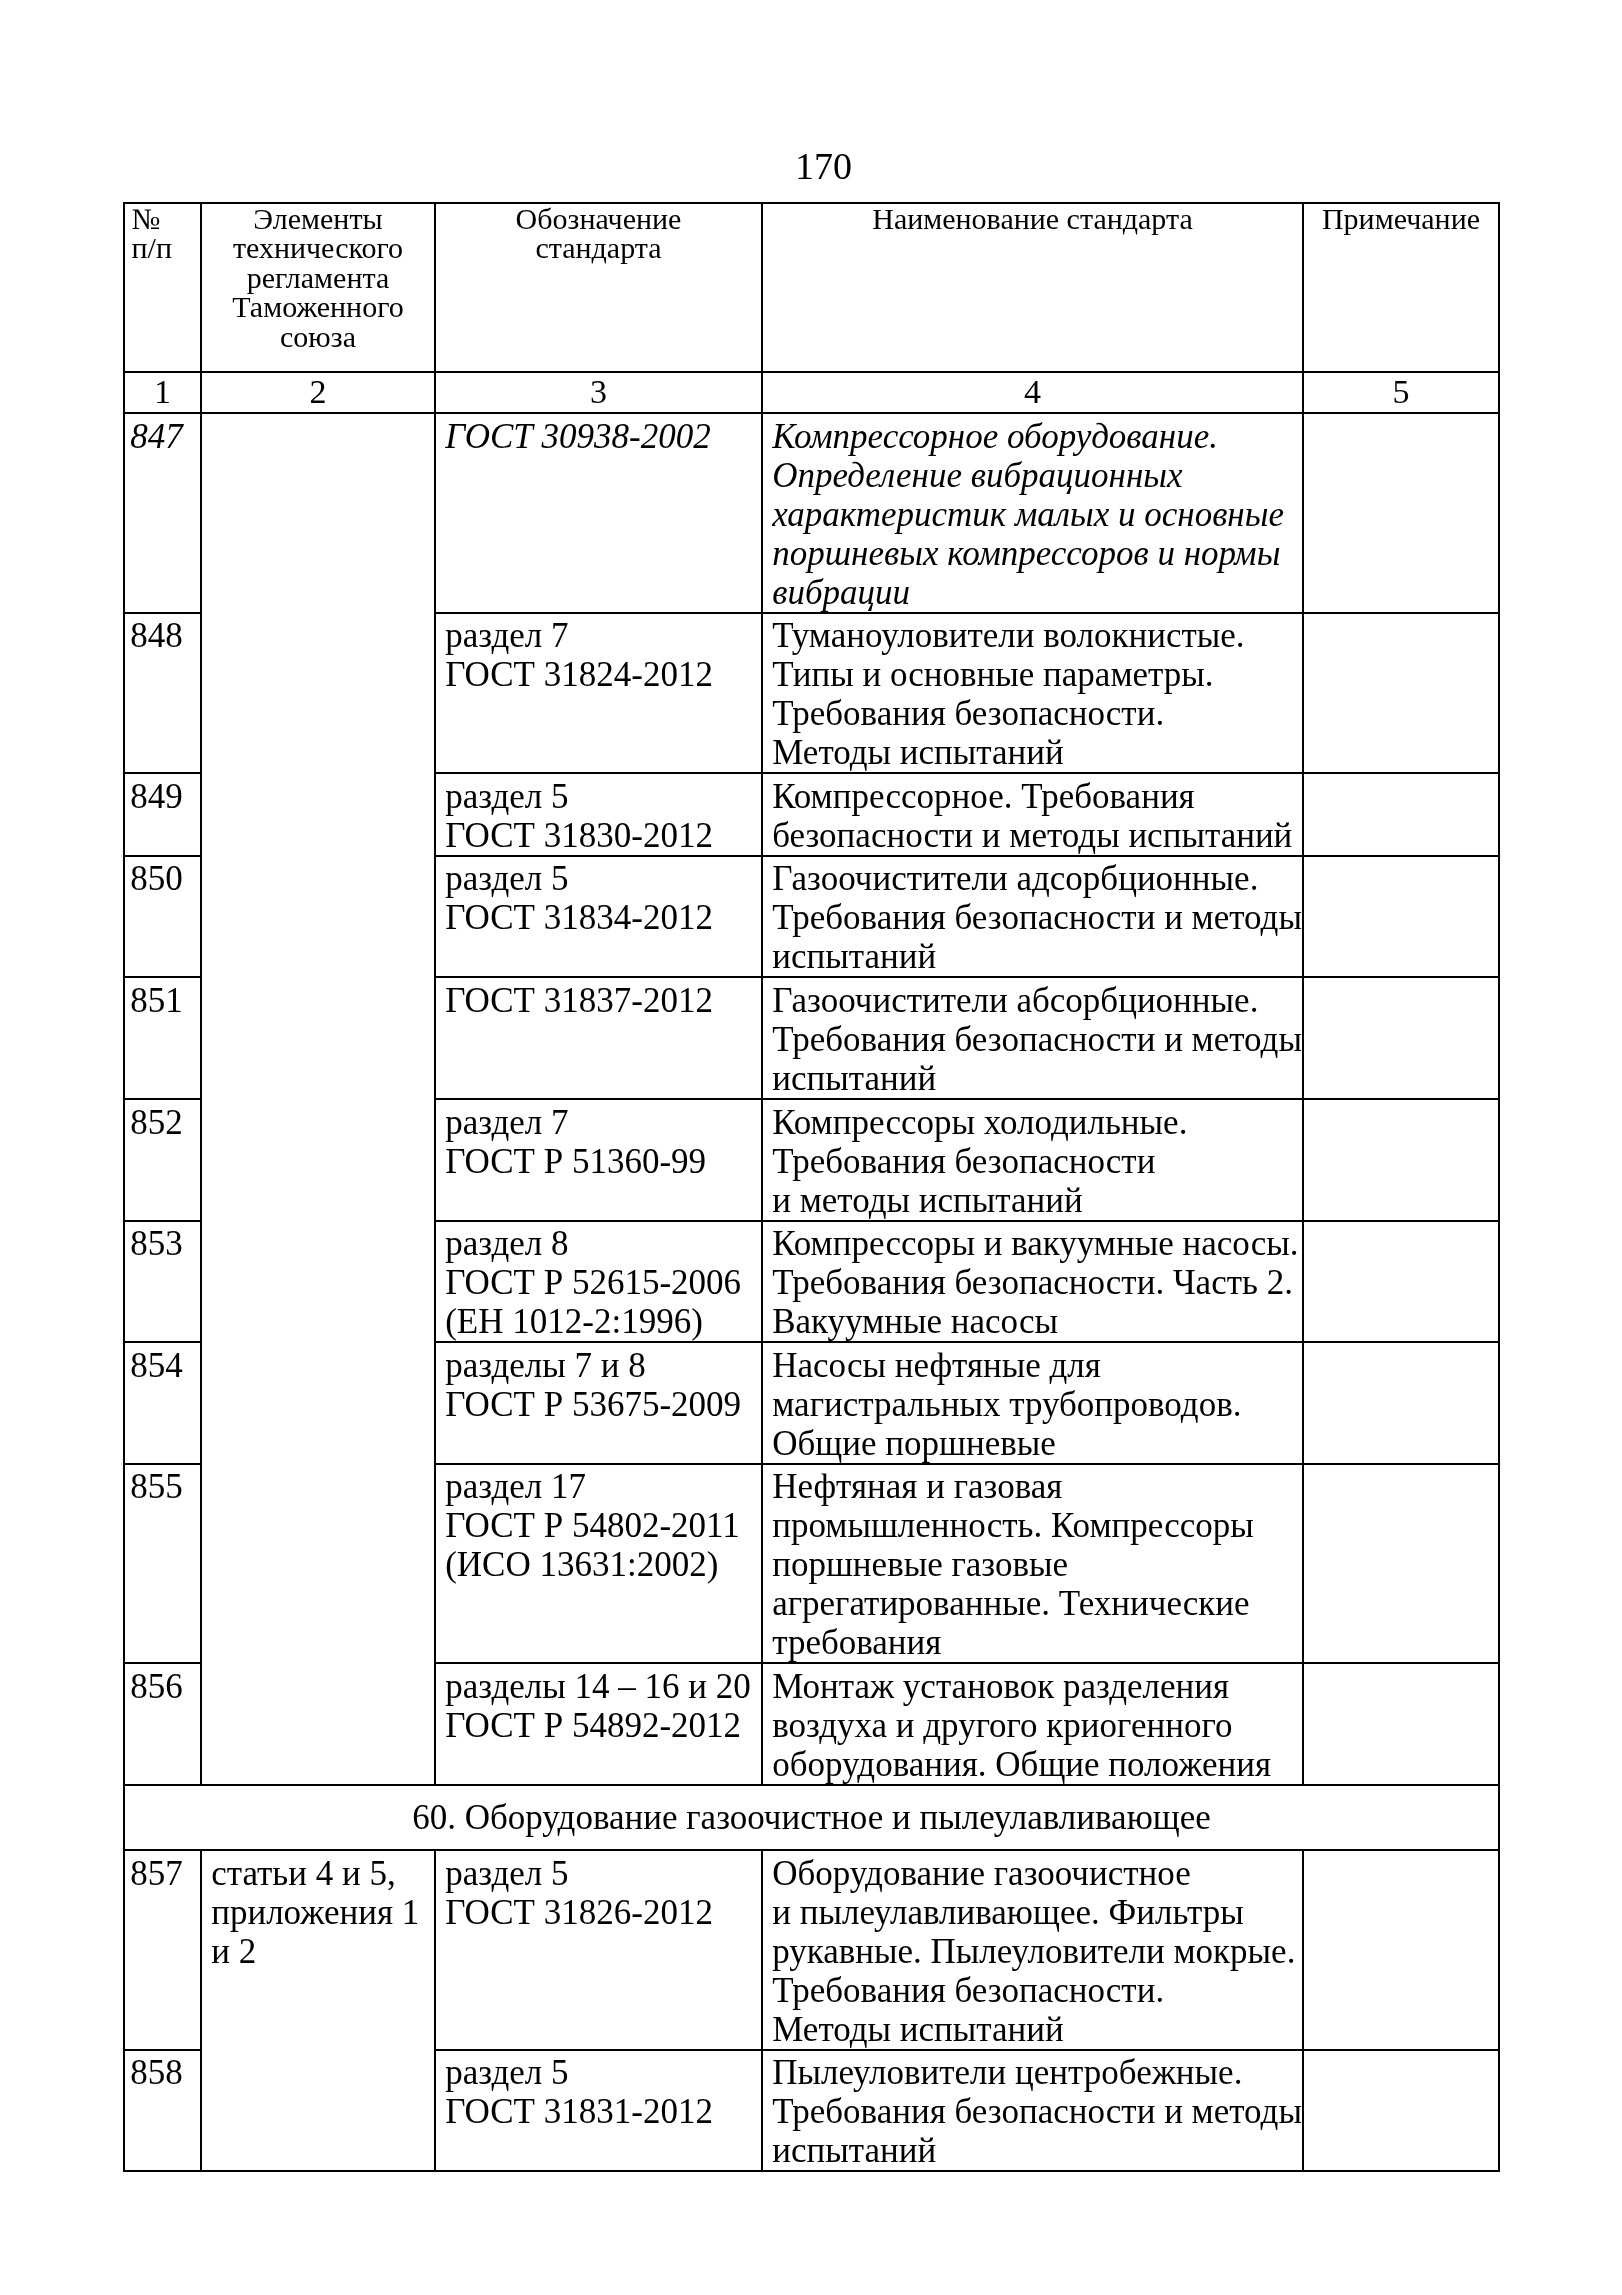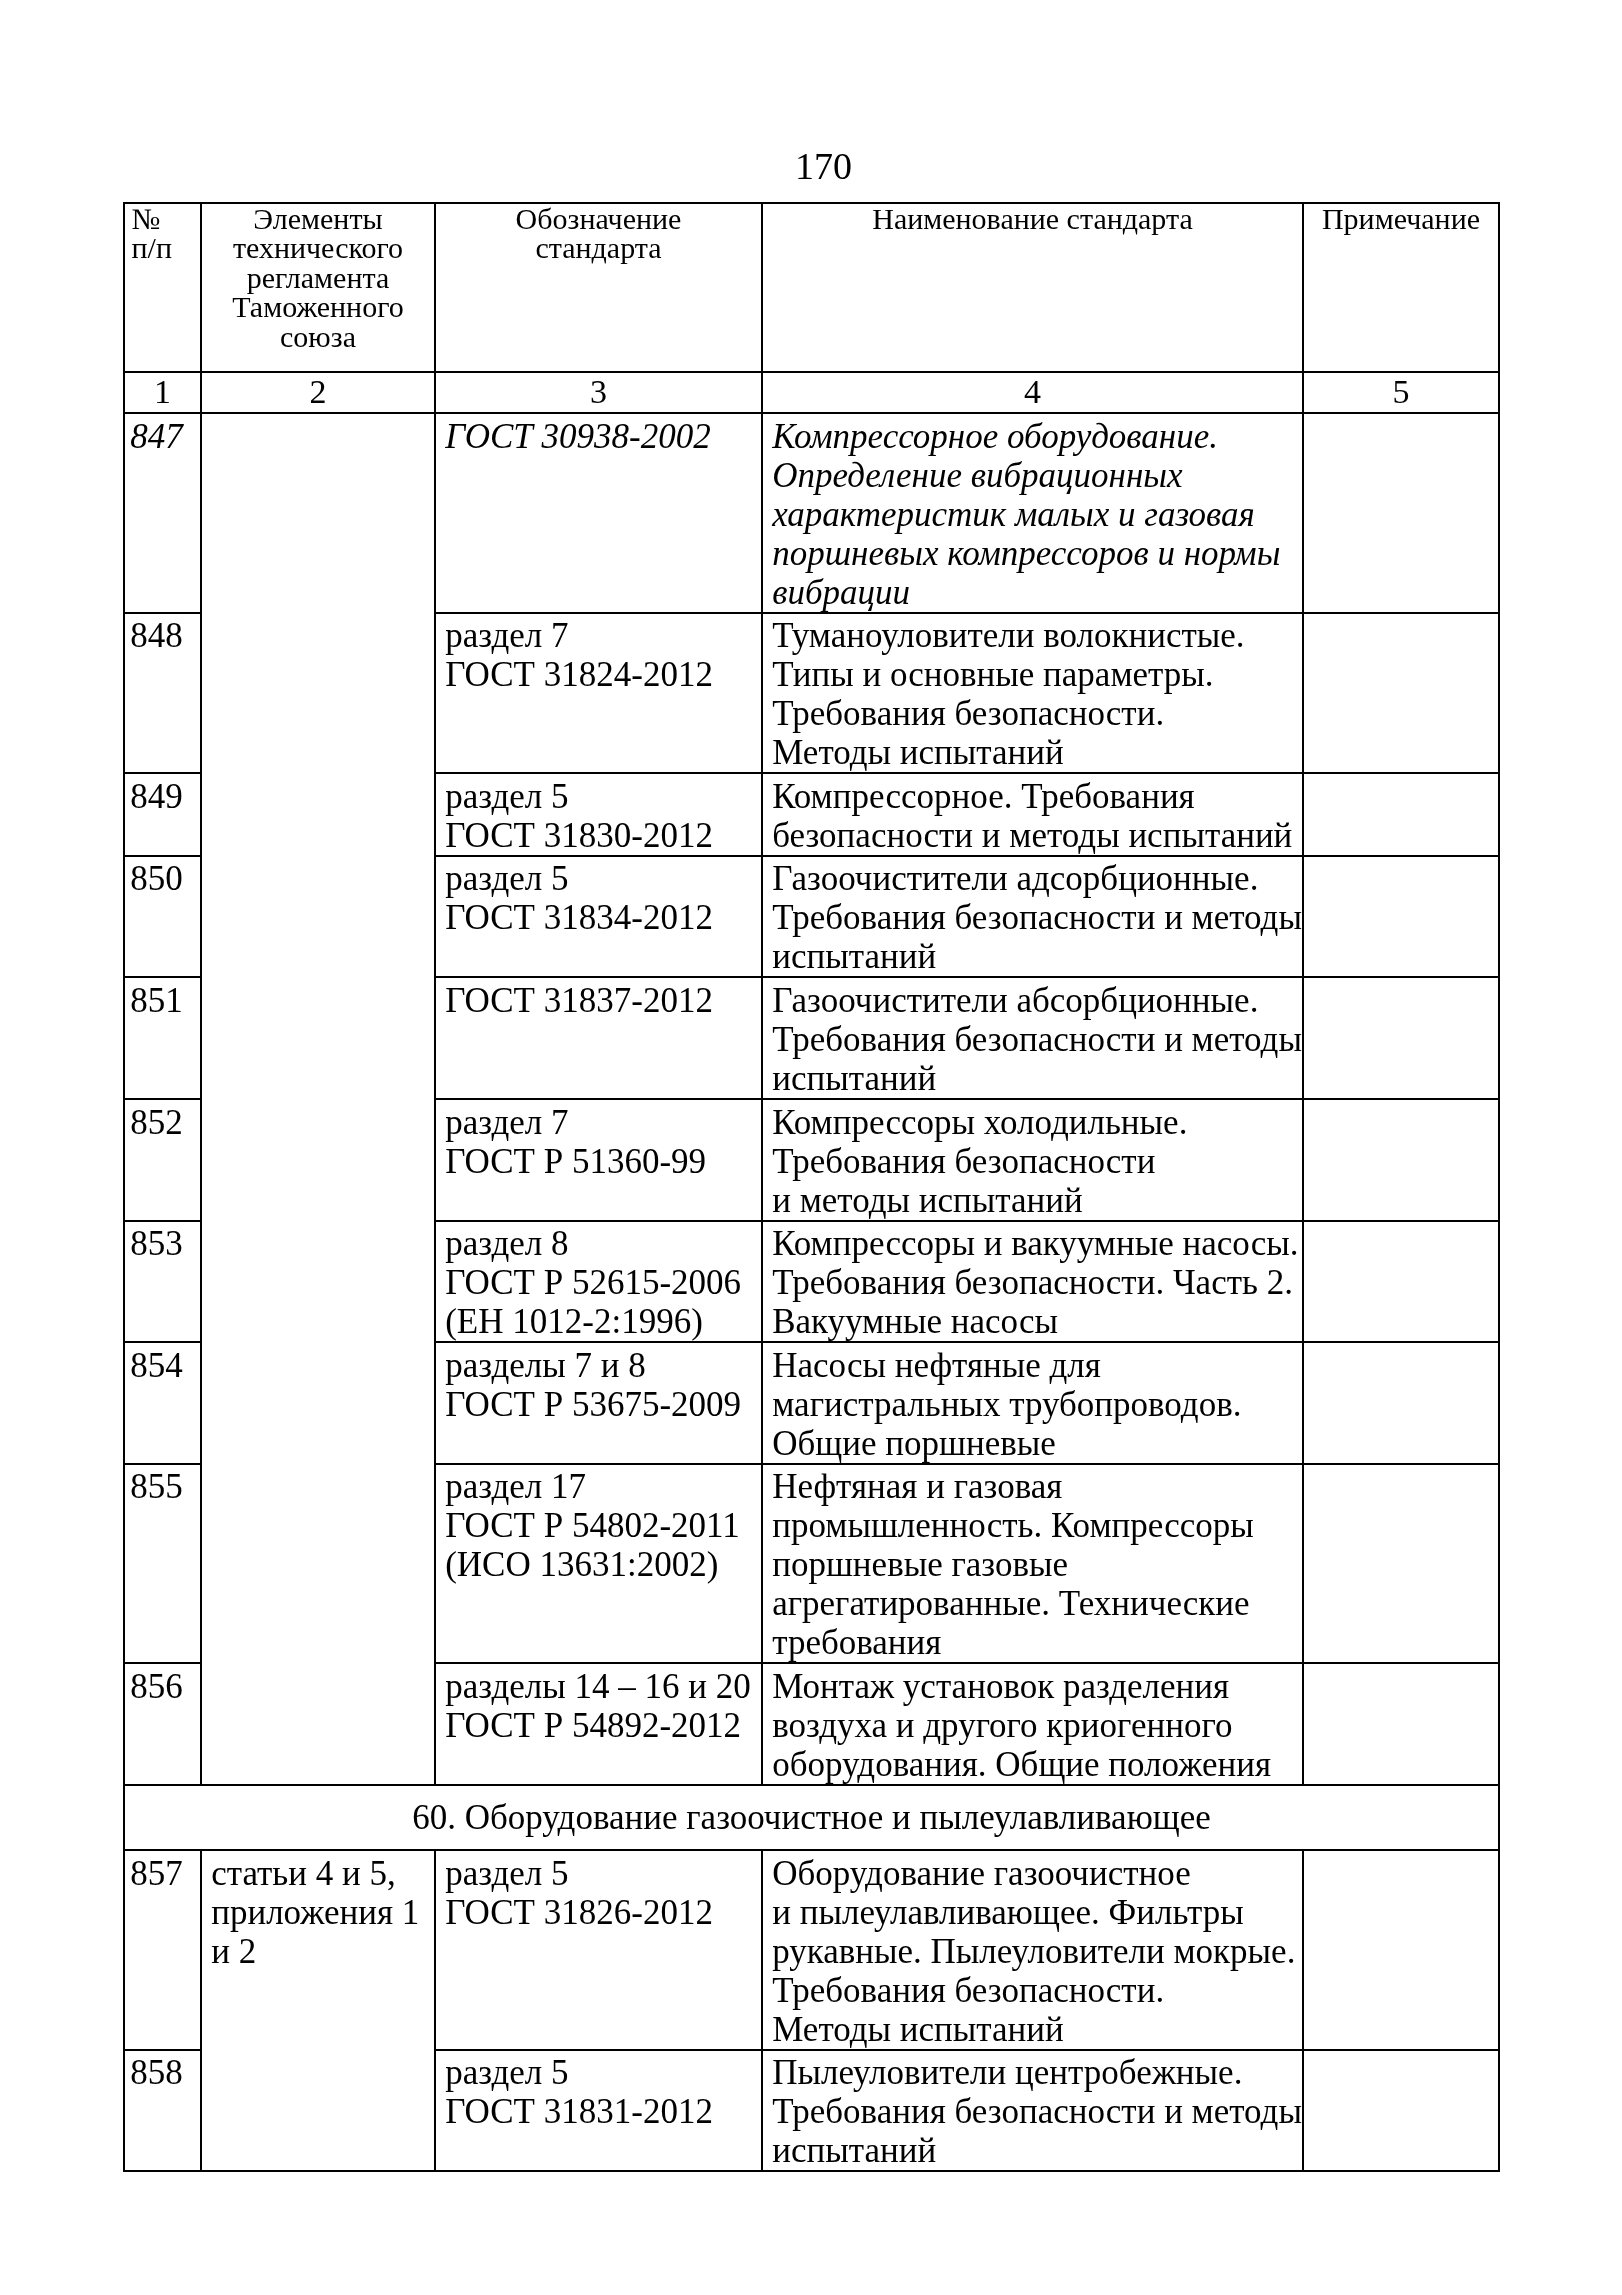--- a/index.html
+++ b/index.html
@@ -108,21 +108,21 @@
         </td>
         <td>
           <div class="cellbox">
             <span class="line">ГОСТ 30938-2002</span>
           </div>
         </td>
         <td>
           <div class="cellbox">
             <span class="line">Компрессорное оборудование.</span>
             <span class="line">Определение вибрационных</span>
-            <span class="line">характеристик малых и газовая</span>
+            <span class="line">характеристик малых и основные</span>
             <span class="line">поршневых компрессоров и нормы</span>
             <span class="line">вибрации</span>
           </div>
         </td>
         <td>
           <div class="cellbox">
             <span class="line"></span>
           </div>
         </td>
       </tr>

